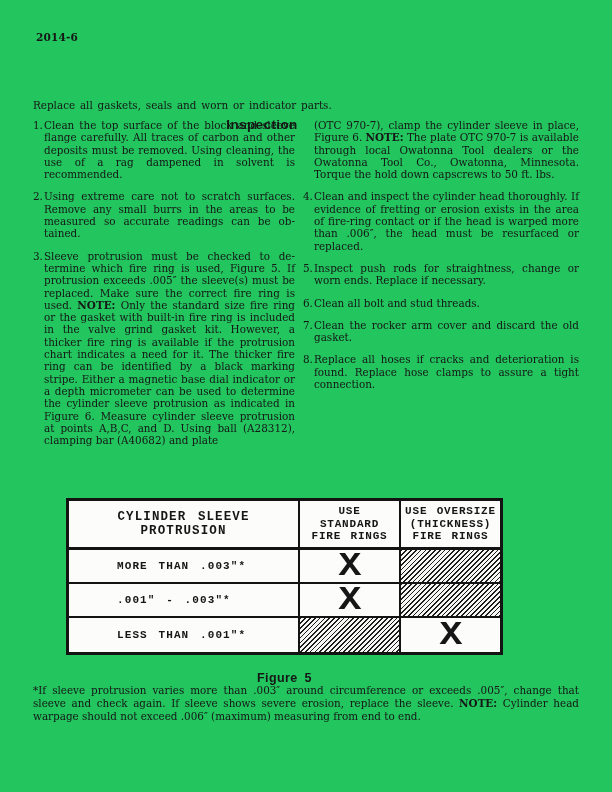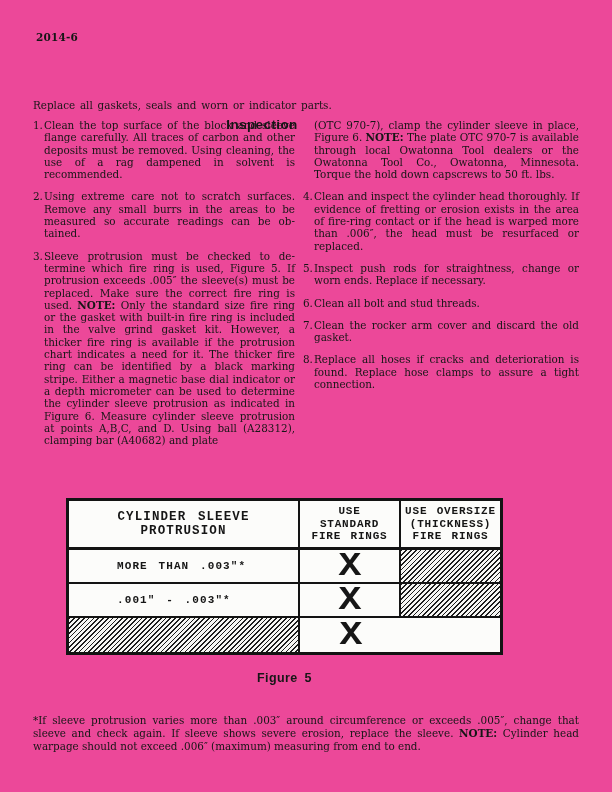--- a/index.html
+++ b/index.html
@@ -1,17 +1,17 @@
 <!DOCTYPE html>
 <html><head>
 <meta charset="utf-8">
 <style>
   html,body{margin:0;padding:0;background:#e8e8e6;}
   .page{
-    position:relative; width:612px; height:792px; background:#ec4899;
+    position:relative; width:612px; height:792px; background:#22c55e;
     font-family:"DejaVu Serif", serif; color:#161616; overflow:hidden;
     margin:0 auto; box-shadow:0 0 4px rgba(0,0,0,.3);
   }
   .page-number{
     position:absolute; left:36px; top:31px;
     font-size:10.5px; font-weight:700; letter-spacing:.2px;
   }
   .doc-title{
     position:absolute; left:0; top:54px; width:612px; text-align:center;
     font-family:"Liberation Sans", sans-serif; font-weight:700;
@@ -68,21 +68,21 @@
     background:repeating-linear-gradient(135deg,
       #1c1c1c 0px, #1c1c1c 1.2px, #f6f6f3 1.2px, #f6f6f3 3.4px);
   }
   .fig-caption{
     margin-top:16px; text-align:center;
     font-family:"Liberation Sans", sans-serif; font-weight:700;
     font-size:12.5px; letter-spacing:.4px; word-spacing:3px;
   }
   .footnote{
     position:absolute; left:33px; top:684px; width:546px;
-    font-size:10.4px; line-height:13px; text-align:justify;margin-top:30px;
+    font-size:10.4px; line-height:13px; text-align:justify;
   }
   .footnote .bold{font-weight:700;}
 </style>
 </head>
 <body>
 
 <div class="page">
 
   <div class="page-number">2014-6</div>
 
@@ -149,20 +149,21 @@
           <span class="mark-x">X</span>
         </div>
       <div class="cell mark rborder hatch"></div>
 
       <div class="cell rowlabel cborder rborder">.001″ - .003″*</div>
       <div class="cell mark cborder rborder">
           <span class="mark-x">X</span>
         </div>
       <div class="cell mark rborder hatch"></div>
 
+      <div class="cell rowlabel cborder">LESS THAN .001″*</div>
       <div class="cell mark cborder hatch"></div>
       <div class="cell mark">
           <span class="mark-x">X</span>
         </div>
     </div>
     <div class="fig-caption">Figure 5</div>
   </div>
 
   <div class="footnote"><span>*If sleeve protrusion varies more than .003″ around circumference or exceeds .005″, change that sleeve and check again. If sleeve shows severe erosion, replace the sleeve. </span><span class="bold">NOTE:</span><span> Cylinder head warpage should not exceed .006″ (maximum) measuring from end to end.</span></div>
 

